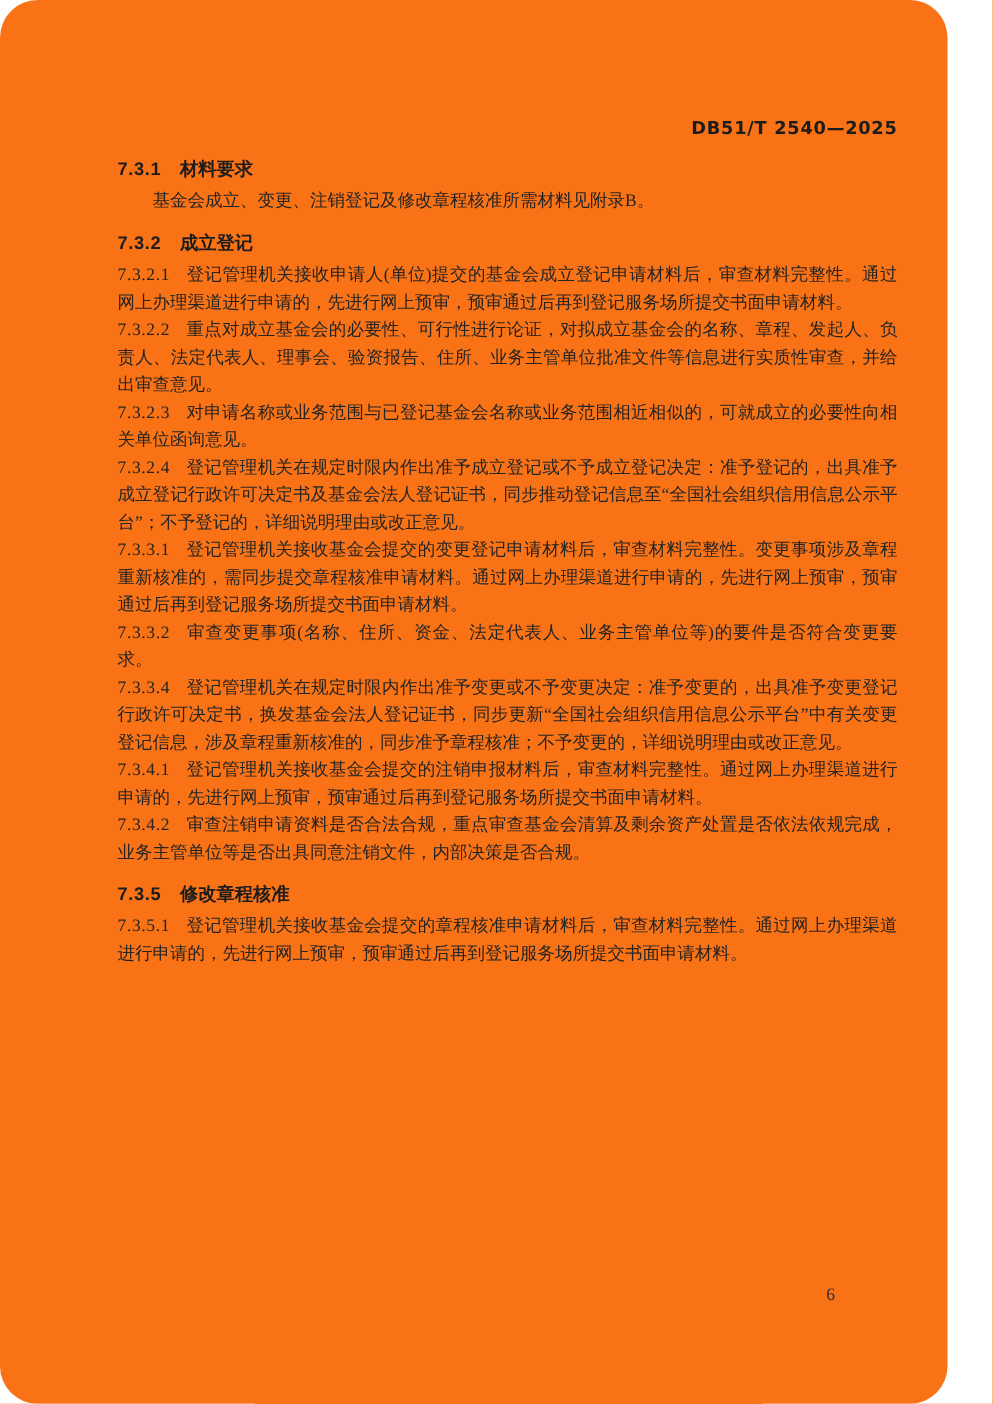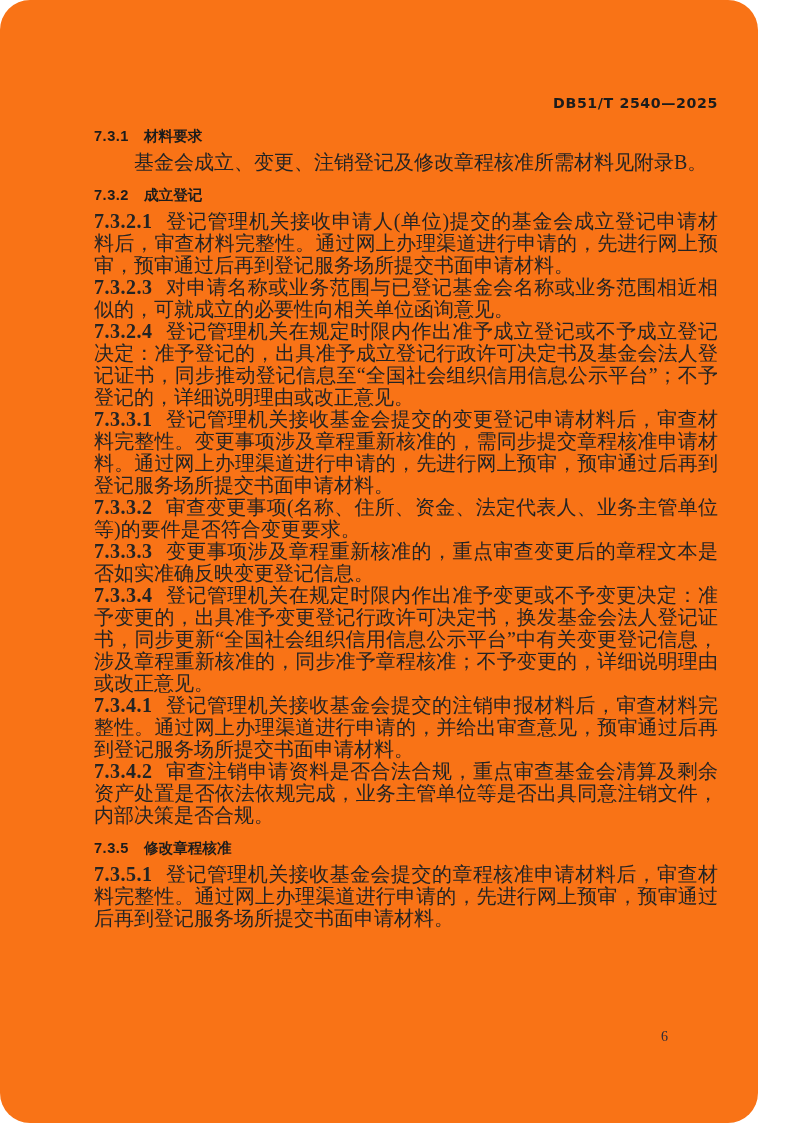--- a/index.html
+++ b/index.html
@@ -33,26 +33,26 @@
     font-family: "Liberation Sans", "DejaVu Sans", sans-serif;
     font-weight: 700;
     font-size: 14.6px;
     line-height: 22px;
     margin: 11px 0 4px 0;
     color: #1c1c1c;
   }
   .sec-num { margin-right: 15px; letter-spacing: 0.5px; text-align: right; }
   .clause {
     margin: 0;
-    font-size: 20px;
+    font-size: 14px;
     line-height: 22px;
     text-align: justify;
     color: #242424;
   }
-  .clause-num { margin-right: 13px; letter-spacing: 0.5px; font-weight: bold; }
+  .clause-num { margin-right: 13px; letter-spacing: 0.5px; }
   .clause.indent { text-indent: 2em; }
   .page-number {
     position: absolute;
     right: 90px;
     top: 1026px;
     font-size: 14px;
     line-height: 22px;
     color: #2a2a38;
   }
 </style>
@@ -62,29 +62,29 @@
 <div class="page">
   <div class="content">
 
     <div class="doc-header">DB51/T 2540—2025</div>
 
     <h2 class="sec-heading"><span class="sec-num">7.3.1</span><span class="sec-title">材料要求</span></h2>
     <p class="clause indent"><span class="clause-text">基金会成立、变更、注销登记及修改章程核准所需材料见附录B。</span></p>
 
     <h2 class="sec-heading"><span class="sec-num">7.3.2</span><span class="sec-title">成立登记</span></h2>
     <p class="clause"><span class="clause-num">7.3.2.1</span><span class="clause-text">登记管理机关接收申请人(单位)提交的基金会成立登记申请材料后，审查材料完整性。通过网上办理渠道进行申请的，先进行网上预审，预审通过后再到登记服务场所提交书面申请材料。</span></p>
+    <p class="clause"><span class="clause-num">7.3.2.2</span><span class="clause-text">重点对成立基金会的必要性、可行性进行论证，对拟成立基金会的名称、章程、发起人、负责人、法定代表人、理事会、验资报告、住所、业务主管单位批准文件等信息进行实质性审查，并给出审查意见。</span></p>
     <p class="clause"><span class="clause-num">7.3.2.3</span><span class="clause-text">对申请名称或业务范围与已登记基金会名称或业务范围相近相似的，可就成立的必要性向相关单位函询意见。</span></p>
     <p class="clause"><span class="clause-num">7.3.2.4</span><span class="clause-text">登记管理机关在规定时限内作出准予成立登记或不予成立登记决定：准予登记的，出具准予成立登记行政许可决定书及基金会法人登记证书，同步推动登记信息至“全国社会组织信用信息公示平台”；不予登记的，详细说明理由或改正意见。</span></p>
 
     <p class="clause"><span class="clause-num">7.3.3.1</span><span class="clause-text">登记管理机关接收基金会提交的变更登记申请材料后，审查材料完整性。变更事项涉及章程重新核准的，需同步提交章程核准申请材料。通过网上办理渠道进行申请的，先进行网上预审，预审通过后再到登记服务场所提交书面申请材料。</span></p>
     <p class="clause"><span class="clause-num">7.3.3.2</span><span class="clause-text">审查变更事项(名称、住所、资金、法定代表人、业务主管单位等)的要件是否符合变更要求。</span></p>
-    <p class="clause"><span class="clause-num">7.3.3.3</span><span class="clause-text">变更事项涉及章程重新核准的，重点审查变更后的章程文本是否如实准确反映变更登记信息。</span></p>
     <p class="clause"><span class="clause-num">7.3.3.4</span><span class="clause-text">登记管理机关在规定时限内作出准予变更或不予变更决定：准予变更的，出具准予变更登记行政许可决定书，换发基金会法人登记证书，同步更新“全国社会组织信用信息公示平台”中有关变更登记信息，涉及章程重新核准的，同步准予章程核准；不予变更的，详细说明理由或改正意见。</span></p>
 
-    <p class="clause"><span class="clause-num">7.3.4.1</span><span class="clause-text">登记管理机关接收基金会提交的注销申报材料后，审查材料完整性。通过网上办理渠道进行申请的，并给出审查意见，预审通过后再到登记服务场所提交书面申请材料。</span></p>
+    <p class="clause"><span class="clause-num">7.3.4.1</span><span class="clause-text">登记管理机关接收基金会提交的注销申报材料后，审查材料完整性。通过网上办理渠道进行申请的，先进行网上预审，预审通过后再到登记服务场所提交书面申请材料。</span></p>
     <p class="clause"><span class="clause-num">7.3.4.2</span><span class="clause-text">审查注销申请资料是否合法合规，重点审查基金会清算及剩余资产处置是否依法依规完成，业务主管单位等是否出具同意注销文件，内部决策是否合规。</span></p>
 
     <h2 class="sec-heading"><span class="sec-num">7.3.5</span><span class="sec-title">修改章程核准</span></h2>
     <p class="clause"><span class="clause-num">7.3.5.1</span><span class="clause-text">登记管理机关接收基金会提交的章程核准申请材料后，审查材料完整性。通过网上办理渠道进行申请的，先进行网上预审，预审通过后再到登记服务场所提交书面申请材料。</span></p>
 
   </div>
 
   <div class="page-number">6</div>
 </div>
 

